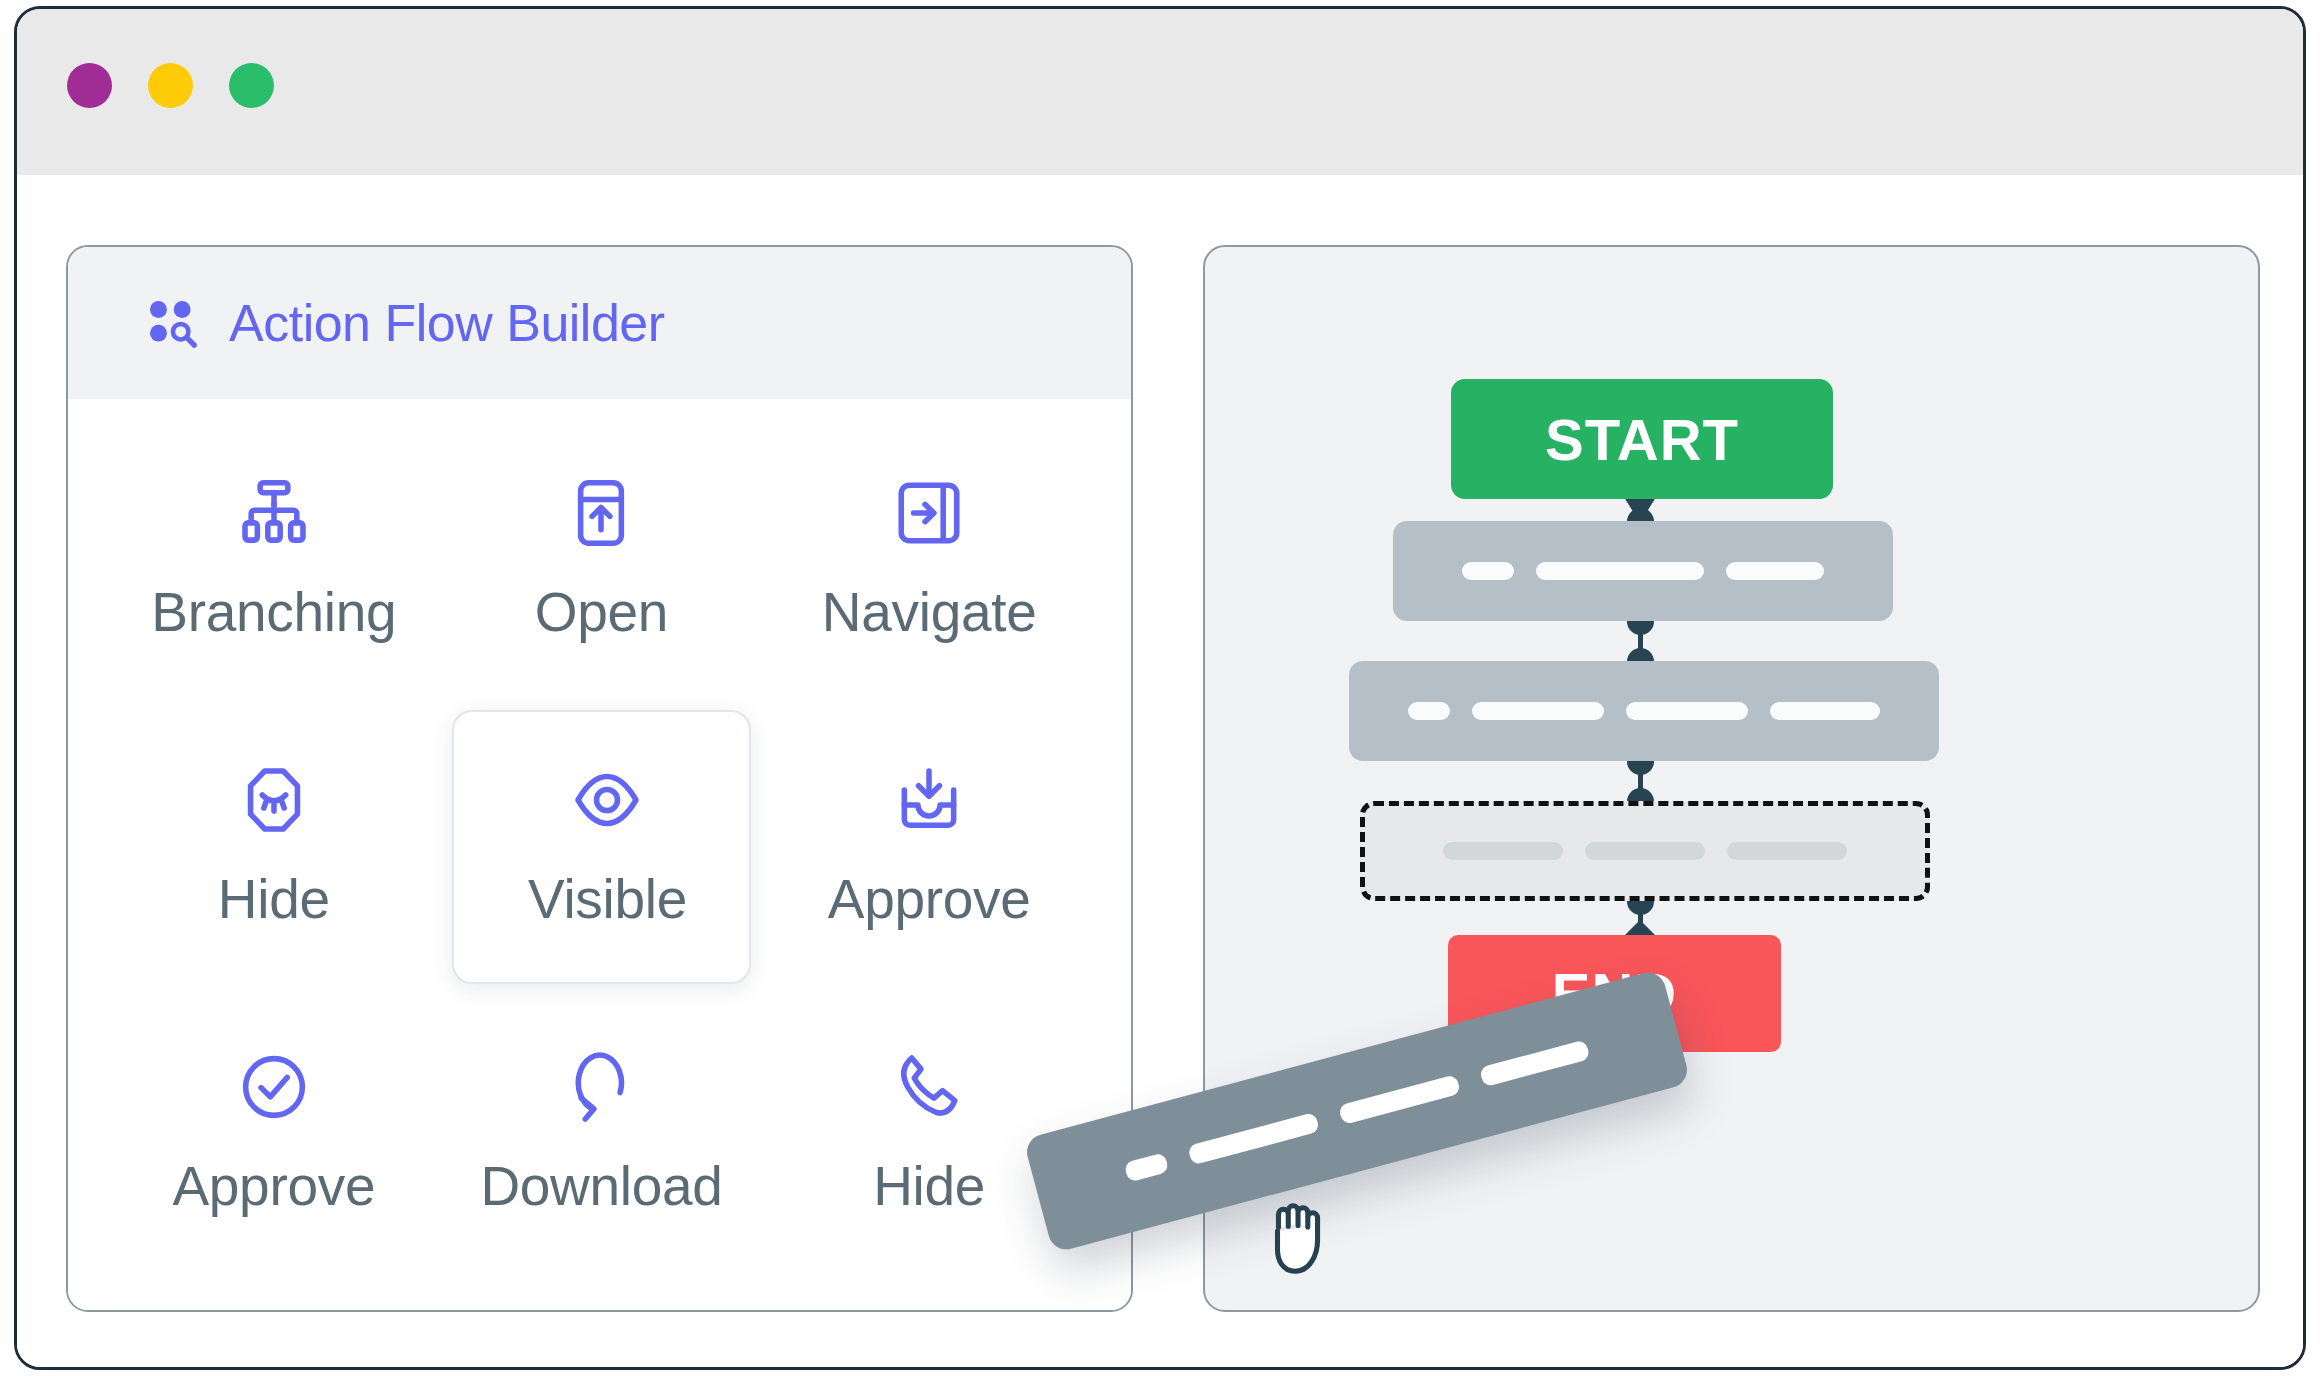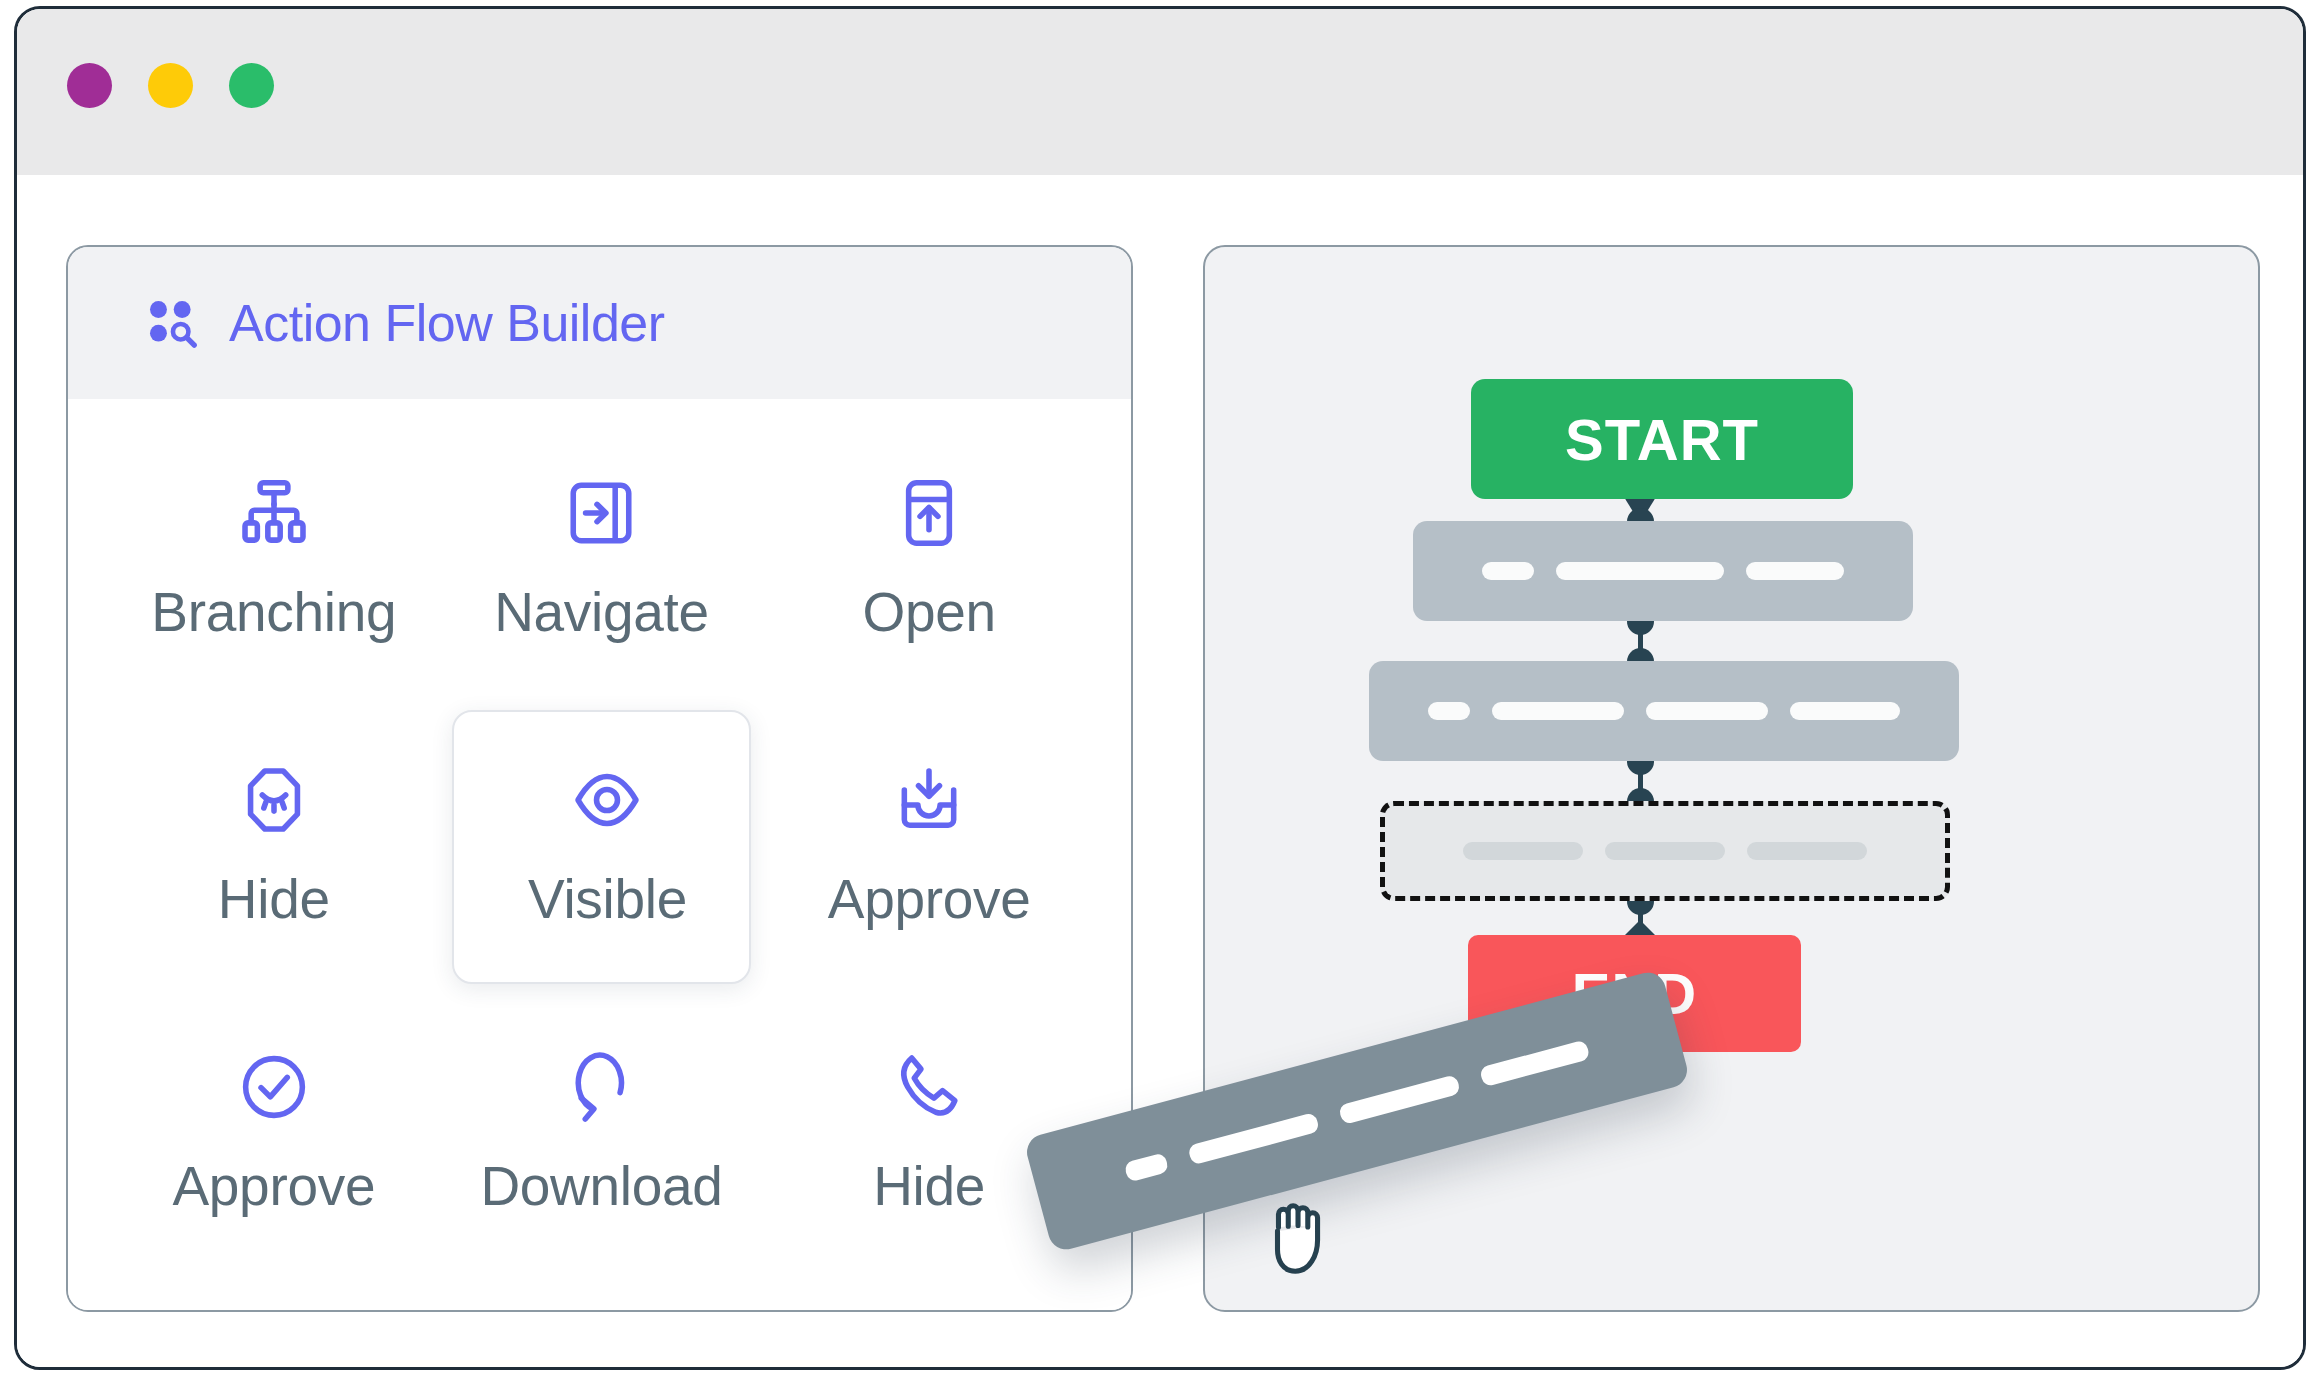--- a/index.html
+++ b/index.html
@@ -157,21 +157,20 @@
   
   .flow-canvas {
     position: absolute;
     left: 0; top: 0;
     width: 100%;
     height: 100%;
   }
   .node {
     position: absolute;
     box-sizing: border-box;
-    margin-left: 20px;
   }
   .node-terminal {
     display: flex;
     align-items: center;
     justify-content: center;
     border-radius: 14px;
     color: #ffffff;
     font-size: 58px;
     font-weight: 700;
     letter-spacing: 1px;
@@ -323,36 +322,36 @@
               <path d="M12 9.2 V 14.2"></path>
               <rect x="2.6" y="15.2" width="4" height="5.6" rx="1"></rect>
               <rect x="10" y="15.2" width="4" height="5.6" rx="1"></rect>
               <rect x="17.4" y="15.2" width="4" height="5.6" rx="1"></rect>
             </svg>
             <div class="action-label">Branching</div>
           </div>
 
           <div class="action-cell">
             <svg class="action-icon" viewBox="0 0 24 24" fill="none" stroke="#6366f1" stroke-width="1.8" stroke-linecap="round" stroke-linejoin="round">
+              <rect x="5.4" y="2.2" width="13.2" height="19.6" rx="2.6"></rect>
+              <path d="M5.6 7.6 H 18.4"></path>
+              <path d="M12 17.4 V 10.4"></path>
+              <path d="M9.1 13.1 L 12 10.2 L 14.9 13.1"></path>
+            </svg>
+            <div class="action-label">Open</div>
+          </div>
+
+          <div class="action-cell">
+            <svg class="action-icon" viewBox="0 0 24 24" fill="none" stroke="#6366f1" stroke-width="1.8" stroke-linecap="round" stroke-linejoin="round">
               <rect x="3" y="3" width="18" height="18" rx="2.6"></rect>
               <path d="M16.6 3.4 V 20.6"></path>
               <path d="M7 12 H 13.3"></path>
               <path d="M10.7 9.2 L 13.6 12 L 10.7 14.8"></path>
             </svg>
             <div class="action-label">Navigate</div>
-          </div>
-
-          <div class="action-cell">
-            <svg class="action-icon" viewBox="0 0 24 24" fill="none" stroke="#6366f1" stroke-width="1.8" stroke-linecap="round" stroke-linejoin="round">
-              <rect x="5.4" y="2.2" width="13.2" height="19.6" rx="2.6"></rect>
-              <path d="M5.6 7.6 H 18.4"></path>
-              <path d="M12 17.4 V 10.4"></path>
-              <path d="M9.1 13.1 L 12 10.2 L 14.9 13.1"></path>
-            </svg>
-            <div class="action-label">Open</div>
           </div>
 
           <div class="action-cell">
             <svg class="action-icon" viewBox="0 0 24 24" fill="none" stroke="#6366f1" stroke-width="1.8" stroke-linecap="round" stroke-linejoin="round">
               <path d="M9 2.6 H 15 L 19.6 7.4 V 16.6 L 15 21.4 H 9 L 4.4 16.6 V 7.4 Z"></path>
               <path d="M8.2 10.4 Q 12 14.2 15.8 10.4"></path>
               <path d="M9.4 12.6 L 8.7 14.6"></path>
               <path d="M12 13.6 L 12 15.6"></path>
               <path d="M14.6 12.6 L 15.3 14.6"></path>
             </svg>

